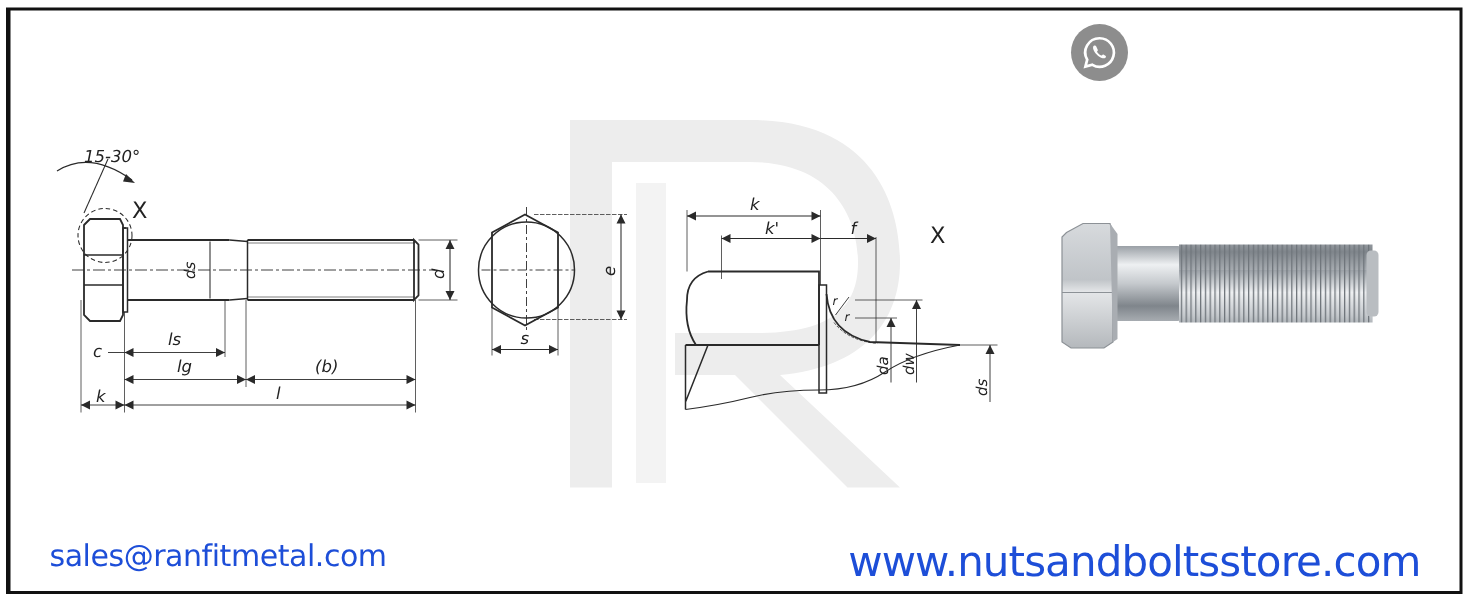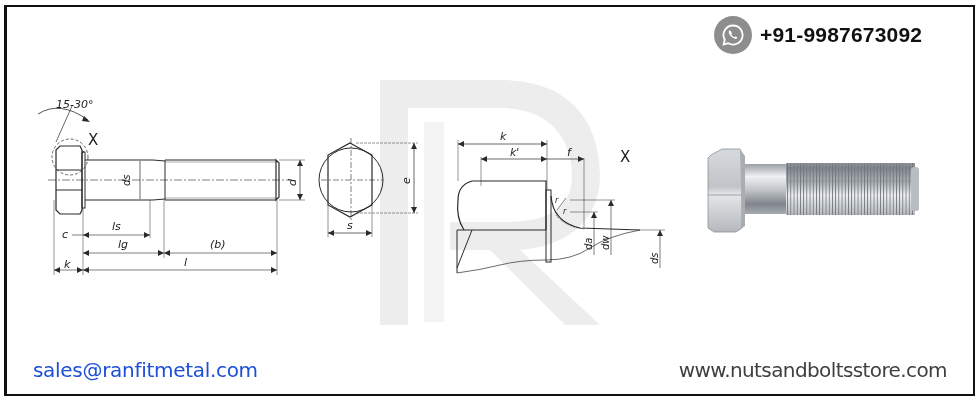--- a/index.html
+++ b/index.html
@@ -21,21 +21,21 @@
       font-family: "Liberation Sans", sans-serif; font-weight: bold; font-size: 21px;
       color: #111111; letter-spacing: 0.2px;
     }
     .email {
       position: absolute; left: 33px; top: 358px;
       font-family: "DejaVu Sans", sans-serif; font-size: 20px; color: #1d4ed8;
       letter-spacing: -0.3px;
     }
     .website {
       position: absolute; right: 33px; top: 358px;
-      font-family: "DejaVu Sans", sans-serif; font-size: 20px; color: #404040;
+      font-family: "DejaVu Sans", sans-serif; font-size: 28px; color: #1d4ed8;
       letter-spacing: -0.6px;
     }
     svg text { font-family: "DejaVu Sans", sans-serif; font-style: italic; fill: #222; }
     .drawing { position: absolute; left: 0; top: 0; }
   </style>
 </head>
 <body>
 
 <div class="frame"></div>
 
@@ -217,17 +217,16 @@
   </g>
 </svg>
 
 <div class="contact-phone">
   <span class="wa-icon">
     <svg width="24" height="24" viewBox="0 0 24 24">
       <path d="M12 2.5 A9.5 9.5 0 0 0 3.8 16.8 L2.6 21.4 L7.3 20.2 A9.5 9.5 0 1 0 12 2.5 Z" fill="none" stroke="#ffffff" stroke-width="1.8"></path>
       <path d="M8.6 7.4 C8.2 7.4 7.7 8 7.7 8.9 C7.7 10.6 9.4 13.2 11.9 14.8 C13.6 15.9 15 16.2 15.8 15.6 C16.3 15.2 16.4 14.6 16.2 14.3 L14.6 13.4 C14.2 13.3 14 13.5 13.6 14 C13.2 14.4 11.3 13.1 10.3 11.5 C10.8 11.1 11 10.8 10.9 10.4 L10 8.3 C9.8 7.7 9.1 7.4 8.6 7.4 Z" fill="#ffffff"></path>
     </svg>
   </span>
-  <span class="phone-text">+91-9987673092</span>
 </div>
 
 <div class="email">sales@ranfitmetal.com</div>
 <div class="website">www.nutsandboltsstore.com</div>
 
 </body></html>

